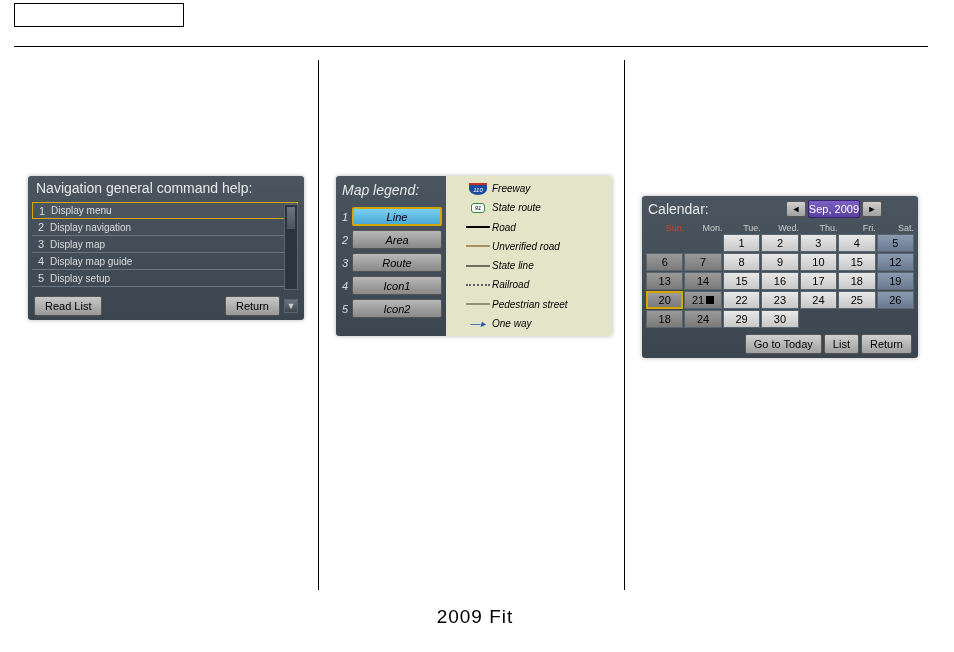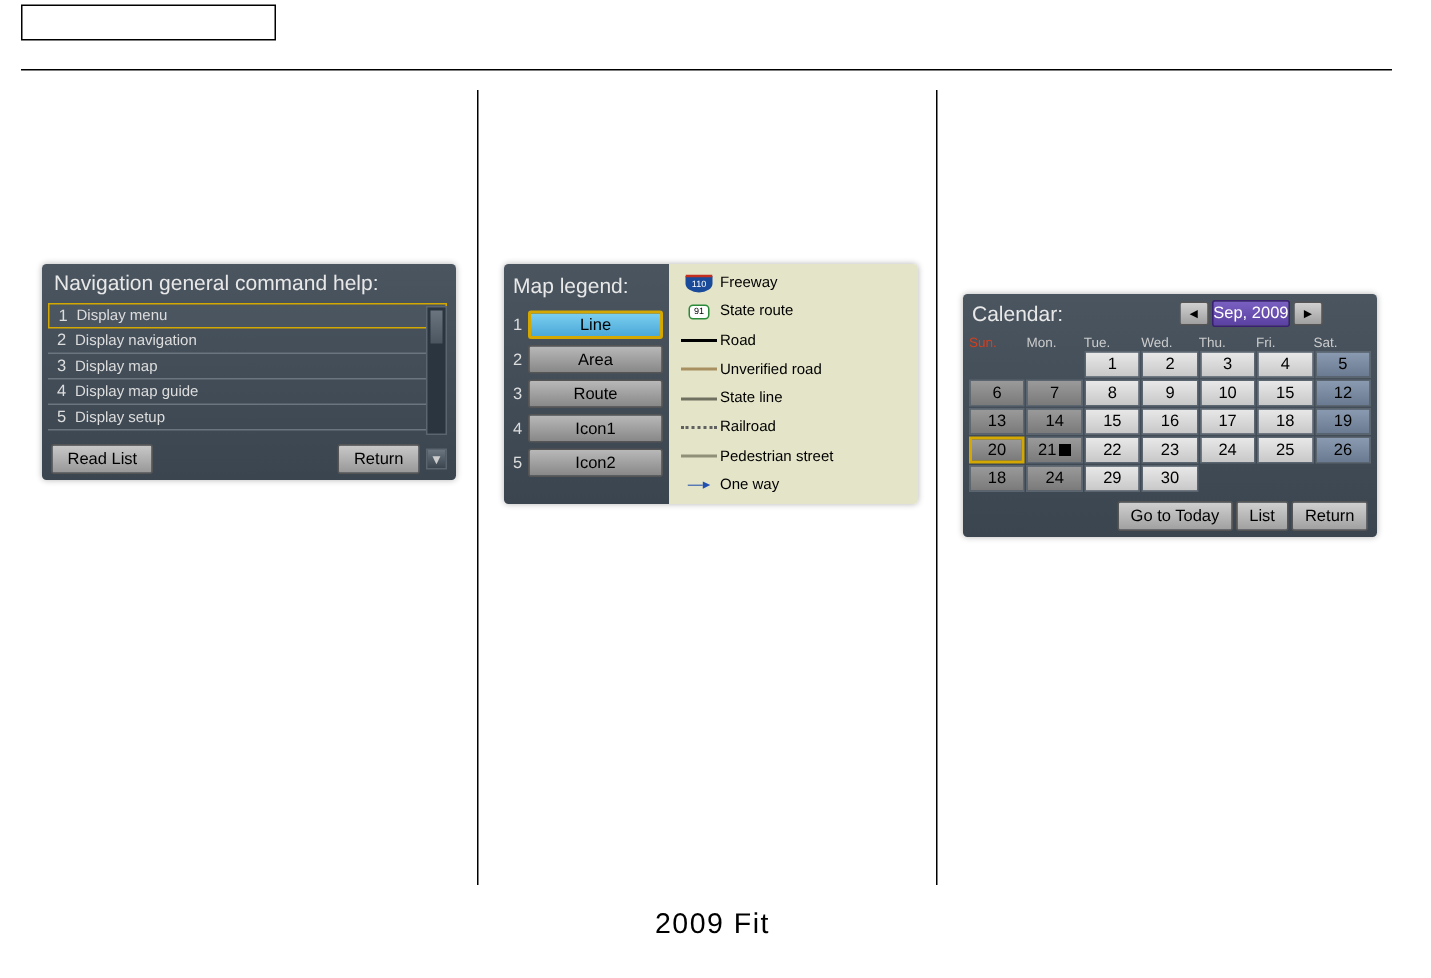--- a/index.html
+++ b/index.html
@@ -153,20 +153,21 @@
     .legend-panel {
       position: absolute;
       left: 336px;
       top: 176px;
       width: 276px;
       height: 160px;
       border-radius: 3px;
       box-shadow: 0 0 4px rgba(0,0,0,0.3);
       display: flex;
       overflow: hidden;
+      font-style: italic;
     }
     .legend-left {
       width: 110px;
       background: linear-gradient(to bottom, #4a5560, #3a4550);
       color: #fff;
       padding-top: 4px;
     }
     .legend-title {
       font-size: 14px;
       color: #e8e8e8;
@@ -204,21 +205,21 @@
     .legend-tab.sel {
       background: linear-gradient(to bottom, #7bcff0, #4ba8d8);
       border: 2px solid #d4a800;
     }
     .legend-tab.unsel {
       background: linear-gradient(to bottom, #b8b8b8, #888);
     }
     .legend-right {
       flex: 1;
       background: #e4e4c8;
-      padding: 4px 6px;
+      padding: 4px 18px;
       display: flex;
       flex-direction: column;
       gap: 2px;
     }
     .legend-item {
       display: flex;
       align-items: center;
       height: 18px;
       font-size: 10px;
       color: #000;
@@ -306,21 +307,21 @@
       padding: 2px 0;
       border: 1px solid #3a2070;
       border-radius: 2px;
     }
     .cal-days {
       display: flex;
       padding: 0 4px;
     }
     .cal-day-head {
       flex: 1;
-      text-align: left;
+      text-align: right;
       font-size: 9px;
       color: #ccc;
       padding: 1px 0;
     }
     .cal-day-head.sun { color: #d04020; }
     .cal-grid {
       padding: 0 4px;
       display: grid;
       grid-template-columns: repeat(7, 1fr);
       gap: 1px;

